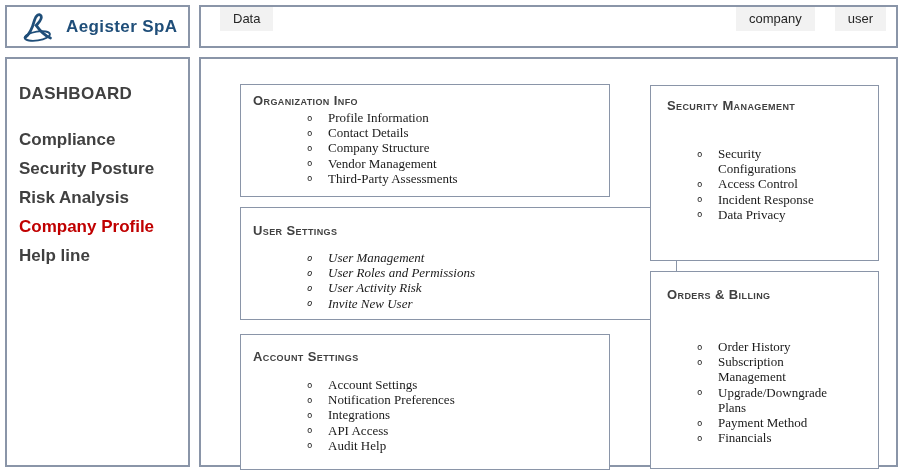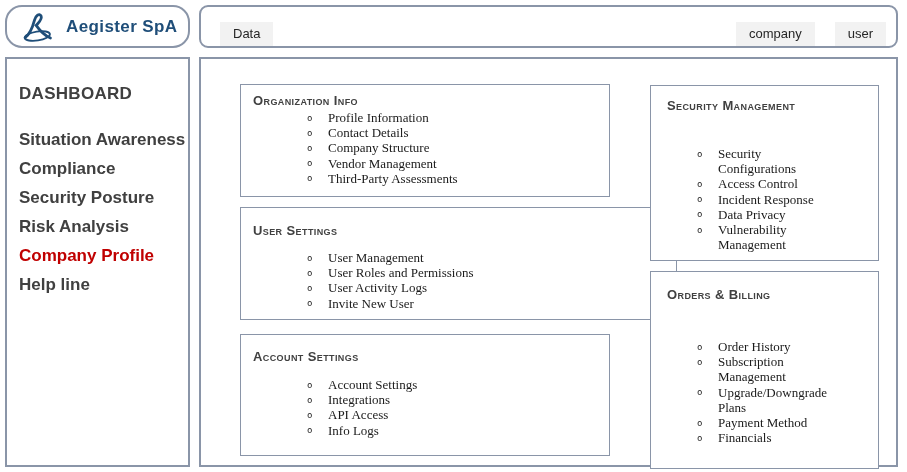--- a/index.html
+++ b/index.html
@@ -13,31 +13,31 @@
   }
   .box {
     position: absolute;
     background: #ffffff;
     border: 2px solid #8a95a8;
   }
   
   .logo-box {
     left: 5px; top: 5px; width: 185px; height: 43px;
     display: flex; align-items: center;
-    padding-left: 12px; gap: 7px; border-radius: 17px;
+    padding-left: 12px; gap: 7px;
   }
   .brand-name {
     font-size: 17px; font-weight: bold;
     color: #1f4e79; letter-spacing: .4px;
     white-space: nowrap;
   }
   .topbar {
     left: 199px; top: 5px; width: 699px; height: 43px;
-    display: flex; align-items: flex-end;
-    padding: 0 10px 0 19px; gap: 20px; border-radius: 9px;
+    display: flex; align-items: flex-start;
+    padding: 0 10px 0 19px; gap: 20px;
   }
   .btn {
     background: #f2f2f2; border: none;
     font-family: "Liberation Sans", sans-serif;
     font-size: 13px; color: #262626;
     padding: 5px 13px; line-height: 14px;
     cursor: pointer; white-space: nowrap;
   }
   .spacer { flex: 1; }
   
@@ -67,21 +67,21 @@
   }
   .panel-title {
     margin: 0;
     font-size: 13px; font-weight: 600;
     font-variant: small-caps;
     color: #404040; letter-spacing: .4px;
     white-space: nowrap;
   }
   .panel-org      { left: 39px;  top: 25px;  width: 370px; height: 113px; }
   .panel-user     { left: 39px;  top: 148px; width: 437px; height: 113px; }
-  .panel-account  { left: 39px;  top: 275px; width: 370px; height: 122px; }
+  .panel-account  { left: 39px;  top: 275px; width: 370px; height: 136px; }
   .panel-security { left: 449px; top: 26px;  width: 229px; height: 176px; }
   .panel-orders   { left: 449px; top: 212px; width: 229px; height: 198px; }
   .panel-org      .panel-title { margin: 8px  0 0 12px; }
   .panel-user     .panel-title { margin: 15px 0 0 12px; }
   .panel-account  .panel-title { margin: 14px 0 0 12px; }
   .panel-security .panel-title { margin: 12px 0 0 16px; }
   .panel-orders   .panel-title { margin: 15px 0 0 16px; }
   .plist { list-style: none; padding: 0; }
   .plist li {
     position: relative;
@@ -91,21 +91,21 @@
     padding-left: 22px;
     cursor: pointer;
   }
   .plist li::before {
     content: "o";
     position: absolute; left: 1px; top: 0.5px;
     font-family: "DejaVu Sans Mono", monospace;
     font-size: 9px; color: #1a1a1a;
   }
   .panel-org      .plist { margin: 2px 0 0 65px; }
-  .panel-user     .plist { margin: 12px 0 0 65px; }
+  .panel-user     .plist { margin: 12px 0 0 65px; font-style: italic; }
   .panel-account  .plist { margin: 13px 0 0 65px; }
   .panel-security .plist { margin: 33px 0 0 45px; width: 142px; }
   .panel-orders   .plist { margin: 37px 0 16px 45px; width: 154px; }
   .logo-svg { display: block; }
 </style>
 </head>
 <body>
 
 <div class="app">
 
@@ -123,21 +123,20 @@
     <button class="btn">Data</button>
     <span class="spacer"></span>
     <button class="btn">company</button>
     <button class="btn">user</button>
   </div>
 
   <nav class="box sidebar">
     <h1 class="sidebar-title">DASHBOARD</h1>
     <ul class="nav">
 
-        <li>Situation Awareness</li>
 
         <li>Compliance</li>
 
         <li>Security Posture</li>
 
         <li>Risk Analysis</li>
 
         <li class="active">Company Profile</li>
 
         <li>Help line</li>
@@ -163,54 +162,54 @@
     </section>
 
     <section class="panel panel-user">
       <h2 class="panel-title">User Settings</h2>
       <ul class="plist">
 
           <li>User Management</li>
 
           <li>User Roles and Permissions</li>
 
-          <li>User Activity Logs</li>
+          <li>User Activity Risk</li>
 
           <li>Invite New User</li>
         </ul>
     </section>
 
     <section class="panel panel-account">
       <h2 class="panel-title">Account Settings</h2>
       <ul class="plist">
 
           <li>Account Settings</li>
 
+          <li>Notification Preferences</li>
 
           <li>Integrations</li>
 
           <li>API Access</li>
 
-          <li>Info Logs</li>
+          <li>Audit Help</li>
         </ul>
     </section>
 
     <section class="panel panel-security">
       <h2 class="panel-title">Security Management</h2>
       <ul class="plist">
 
           <li>Security Configurations</li>
 
           <li>Access Control</li>
 
           <li>Incident Response</li>
 
           <li>Data Privacy</li>
 
-          <li>Vulnerability Management</li>
         </ul>
     </section>
 
     <section class="panel panel-orders">
       <h2 class="panel-title">Orders &amp; Billing</h2>
       <ul class="plist">
 
           <li>Order History</li>
 
           <li>Subscription Management</li>

